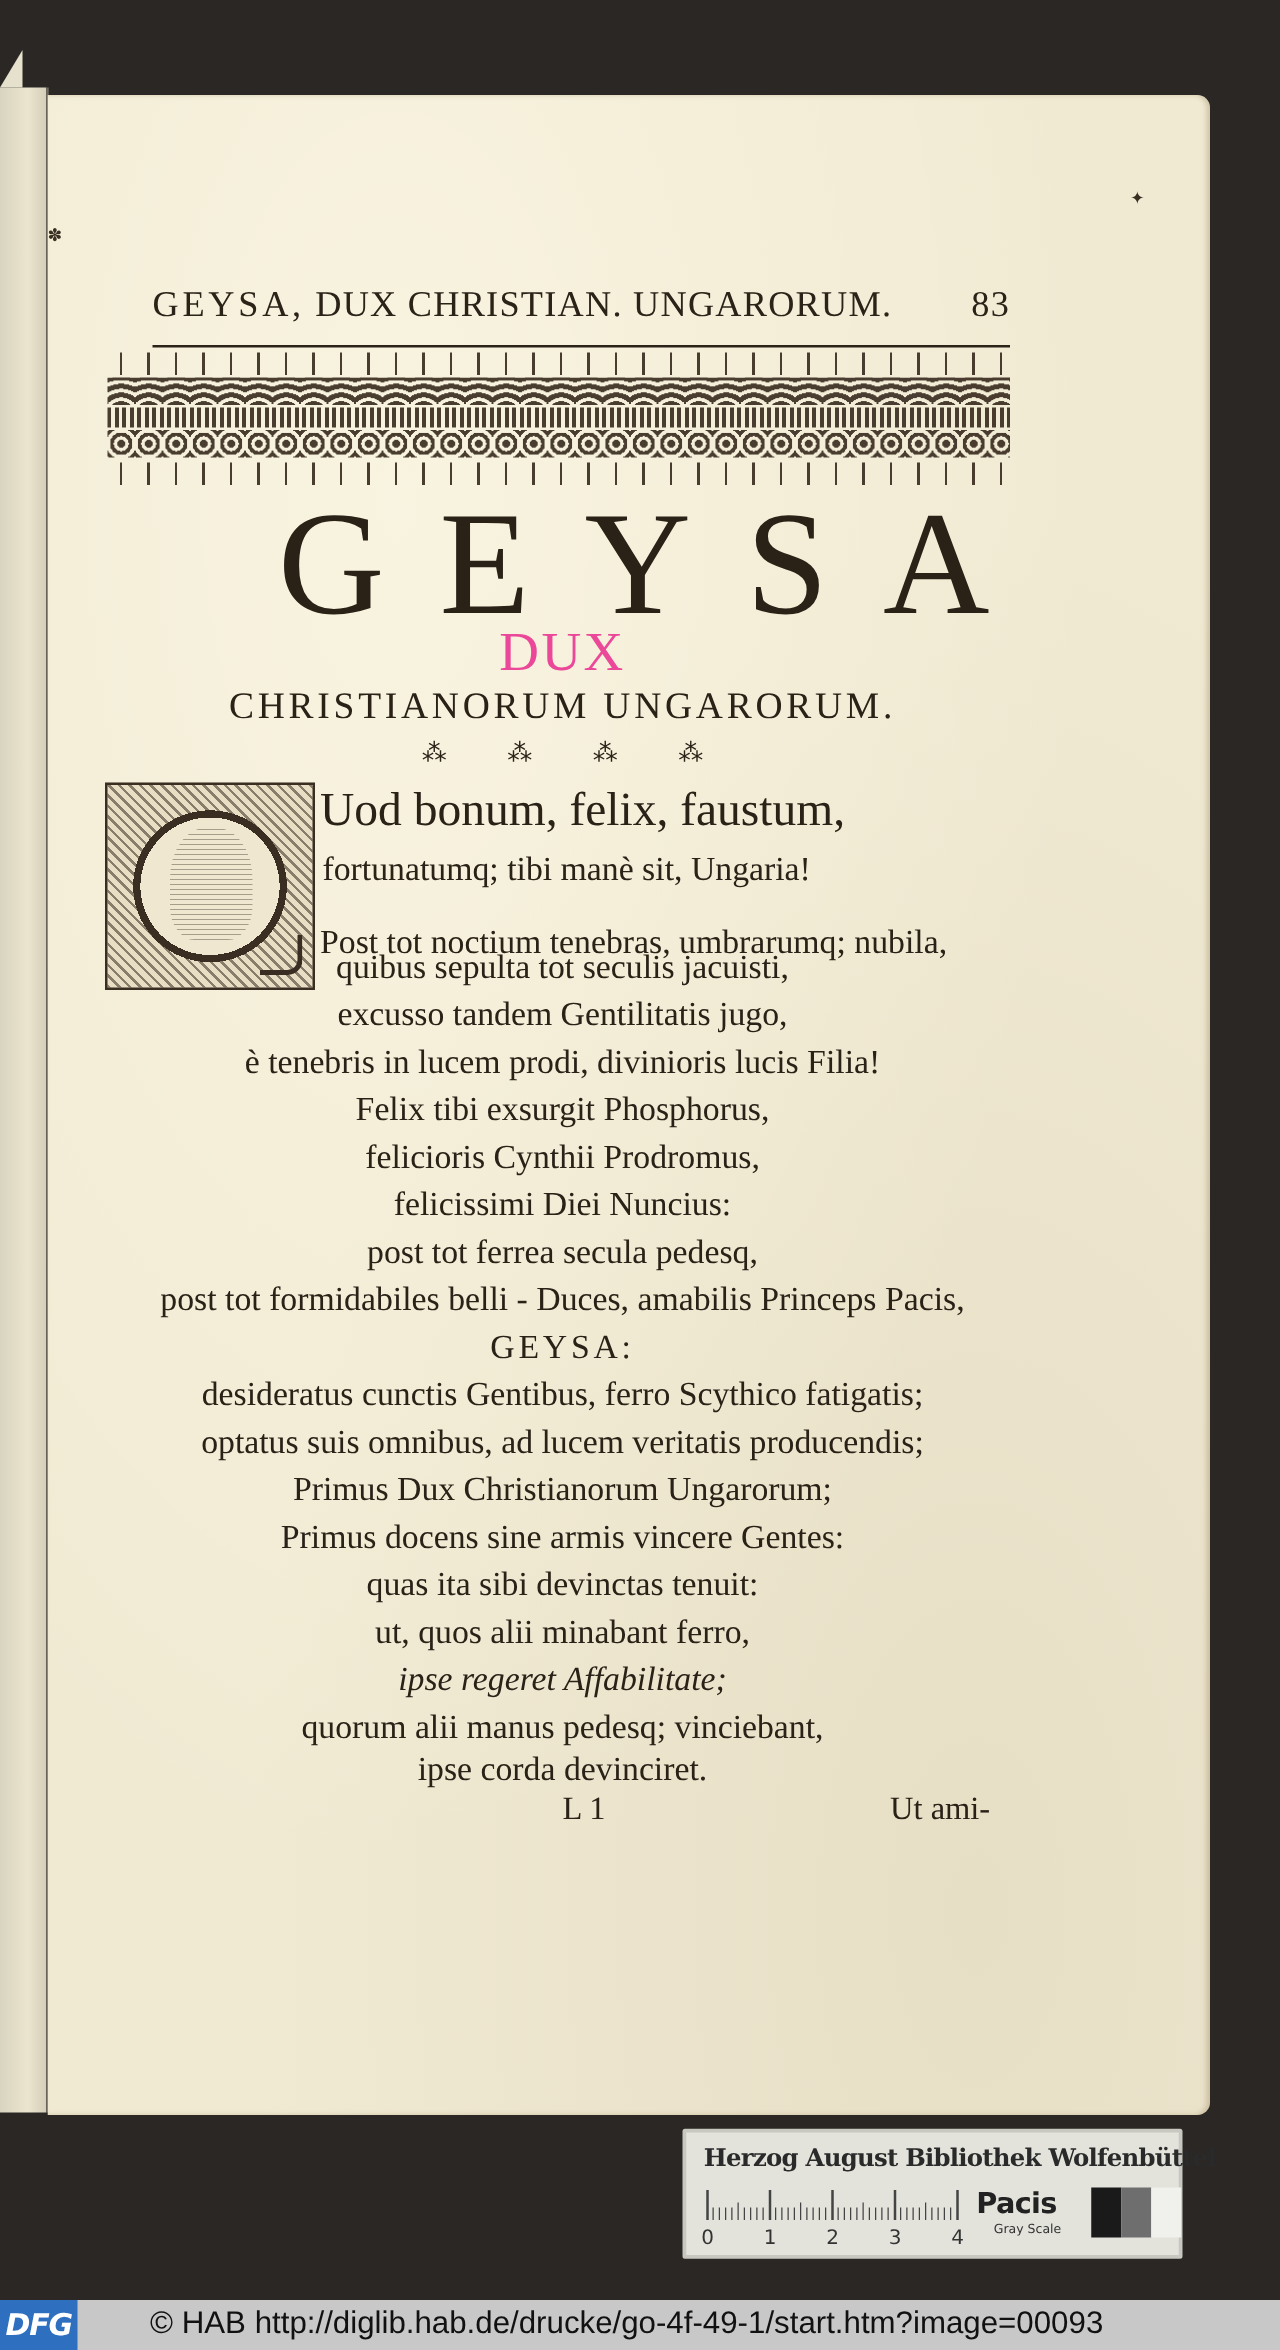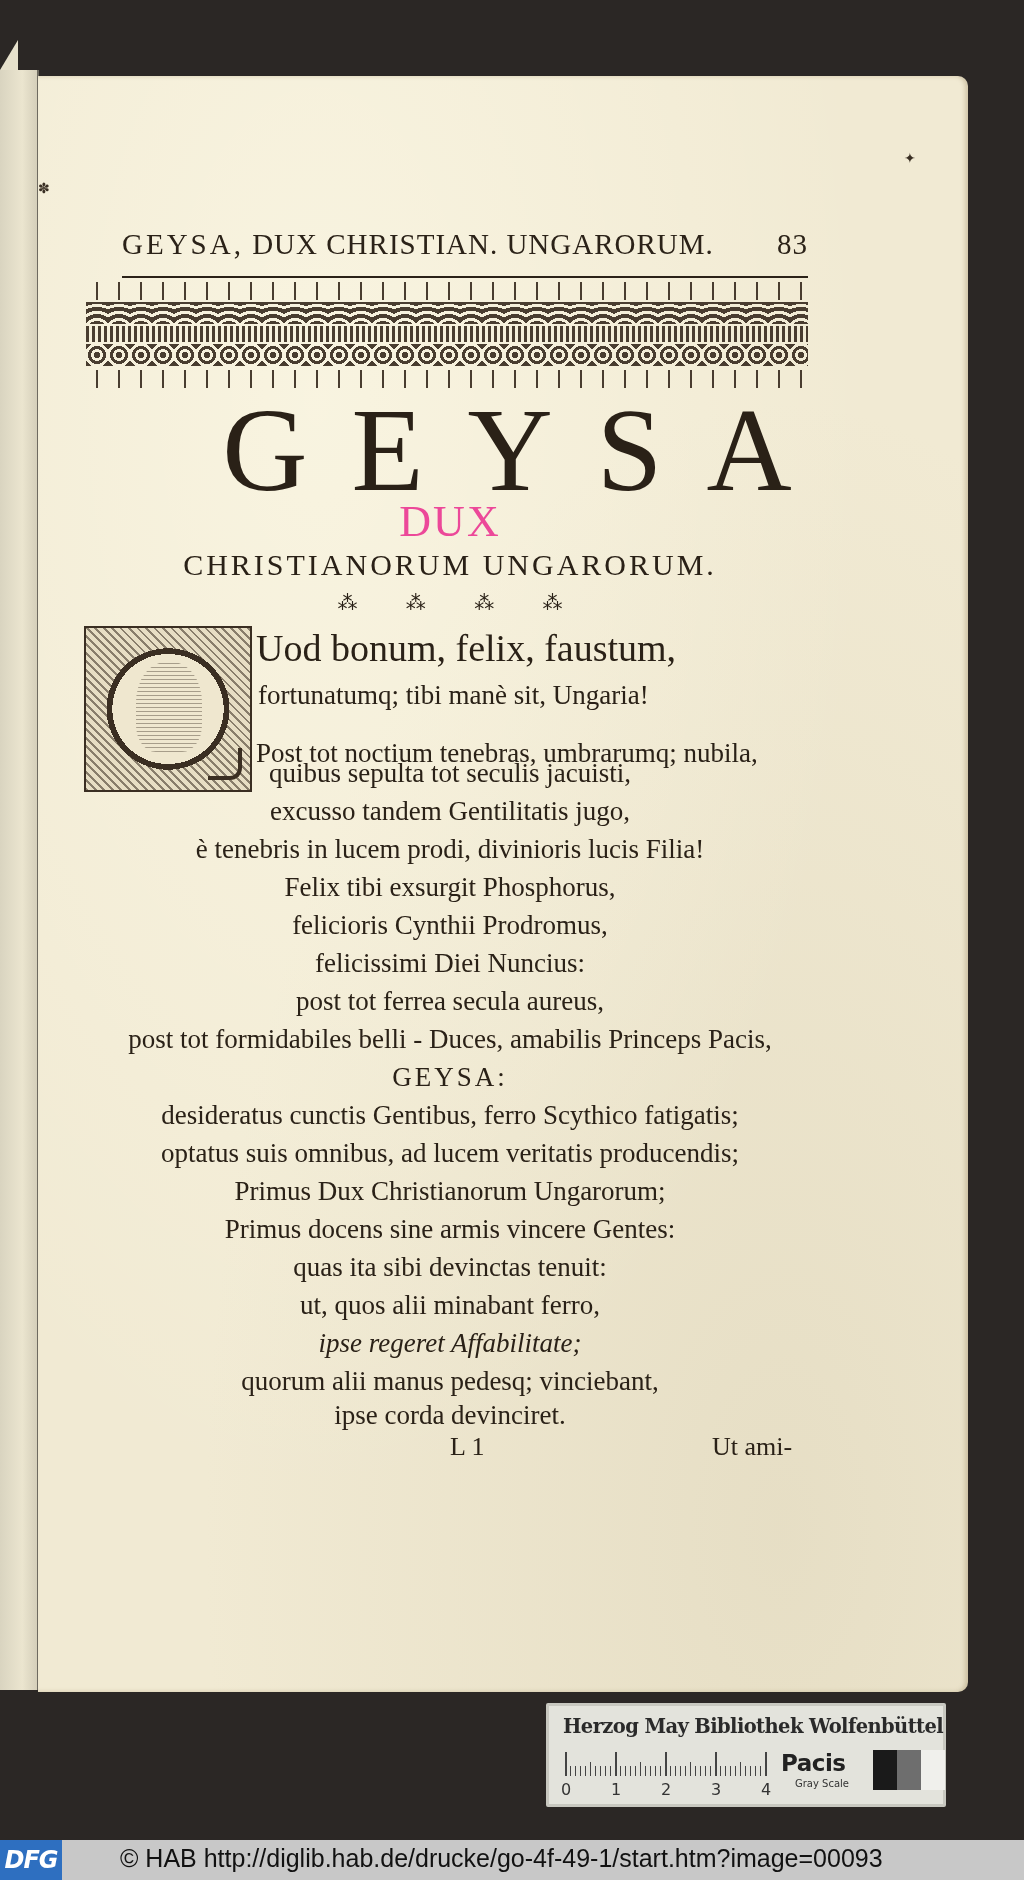--- a/index.html
+++ b/index.html
@@ -155,38 +155,38 @@
 
 <div class="verse first" style="top:626px;">Uod bonum, felix, faustum,</div>
 <div class="verse ind" style="top:680px;left:258px;">fortunatumq; tibi manè sit, Ungaria!</div>
 <div class="verse ind" style="top:720px;left:256px;margin-top:18px;">Post tot noctium tenebras, umbrarumq; nubila,</div>
 <div class="verse" style="top:758px;">quibus sepulta tot seculis jacuisti,</div>
 <div class="verse" style="top:796px;">excusso tandem Gentilitatis jugo,</div>
 <div class="verse" style="top:834px;">è tenebris in lucem prodi, divinioris lucis Filia!</div>
 <div class="verse" style="top:872px;">Felix tibi exsurgit Phosphorus,</div>
 <div class="verse" style="top:910px;">felicioris Cynthii Prodromus,</div>
 <div class="verse" style="top:948px;">felicissimi Diei Nuncius:</div>
-<div class="verse" style="top:986px;">post tot ferrea secula aureus,</div>
+<div class="verse" style="top:986px;">post tot ferrea secula pedesq,</div>
 <div class="verse" style="top:1024px;">post tot formidabiles belli - Duces, amabilis Princeps Pacis,</div>
 <div class="verse" style="top:1062px;letter-spacing:3px;">GEYSA:</div>
 <div class="verse" style="top:1100px;">desideratus cunctis Gentibus, ferro Scythico fatigatis;</div>
 <div class="verse" style="top:1138px;">optatus suis omnibus, ad lucem veritatis producendis;</div>
 <div class="verse" style="top:1176px;">Primus Dux Christianorum Ungarorum;</div>
 <div class="verse" style="top:1214px;">Primus docens sine armis vincere Gentes:</div>
 <div class="verse" style="top:1252px;">quas ita sibi devinctas tenuit:</div>
 <div class="verse" style="top:1290px;">ut, quos alii minabant ferro,</div>
 <div class="verse" style="top:1328px;font-style:italic;">ipse regeret Affabilitate;</div>
 <div class="verse" style="top:1366px;">quorum alii manus pedesq; vinciebant,</div>
 <div class="verse" style="top:1400px;">ipse corda devinciret.</div>
 
 <div class="sig" style="top:1432px;">L 1</div>
 <div class="catch" style="top:1432px;">Ut ami-</div>
 
 <div class="label">
-  <div class="inst">Herzog May Bibliothek Wolfenbüttel</div>
+  <div class="inst">Herzog August Bibliothek Wolfenbüttel</div>
   <div class="ruler">
     <div class="tick l" style="left:0px"></div>
       <div class="tick" style="left:5px"></div>
       <div class="tick" style="left:10px"></div>
       <div class="tick" style="left:15px"></div>
       <div class="tick" style="left:20px"></div>
       <div class="tick h" style="left:25px"></div>
       <div class="tick" style="left:30px"></div>
       <div class="tick" style="left:35px"></div>
       <div class="tick" style="left:40px"></div>

